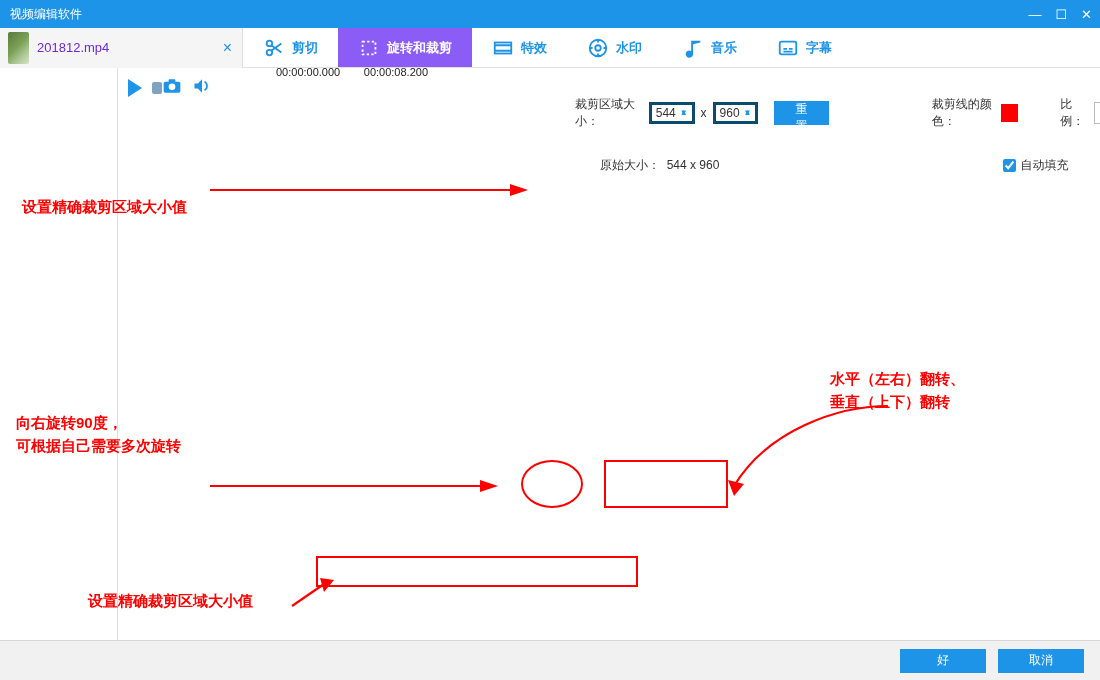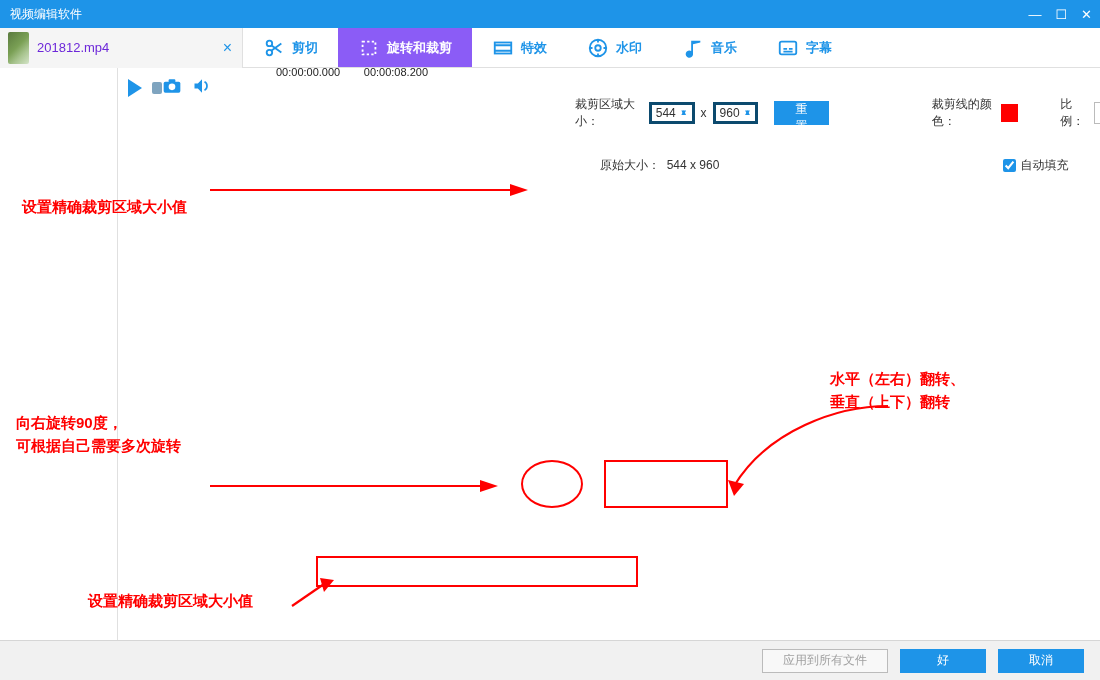--- a/index.html
+++ b/index.html
@@ -270,21 +270,20 @@
           <label class="chk" style="margin-left:248px;">
             <input type="checkbox" checked="" style="">
             <span>自动填充</span>
           </label>
         </div>
       </div>
     </div>
   </div>
 
   <div class="footer">
-    <button class="btn disabled">应用到所有文件</button>
     <button class="btn primary">好</button>
     <button class="btn primary">取消</button>
   </div>
 
   <div class="anno" style="left:22px; top:196px;">设置精确裁剪区域大小值</div>
   <svg class="arrow" style="left:210px; top:180px; width:320px; height:20px;">
     <line x1="0" y1="10" x2="300" y2="10"></line>
       <polygon points="300,4 318,10 300,16"></polygon>
   </svg>
 

